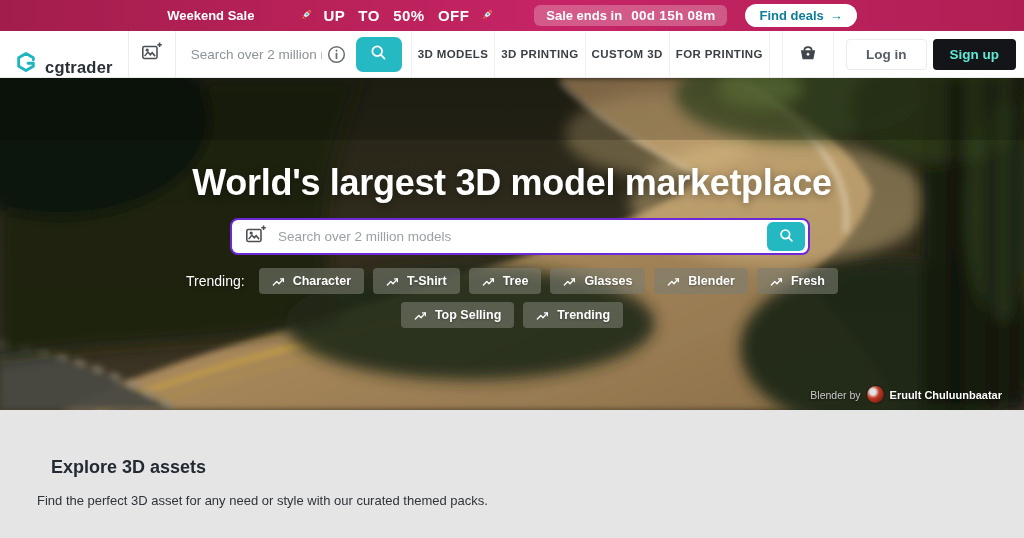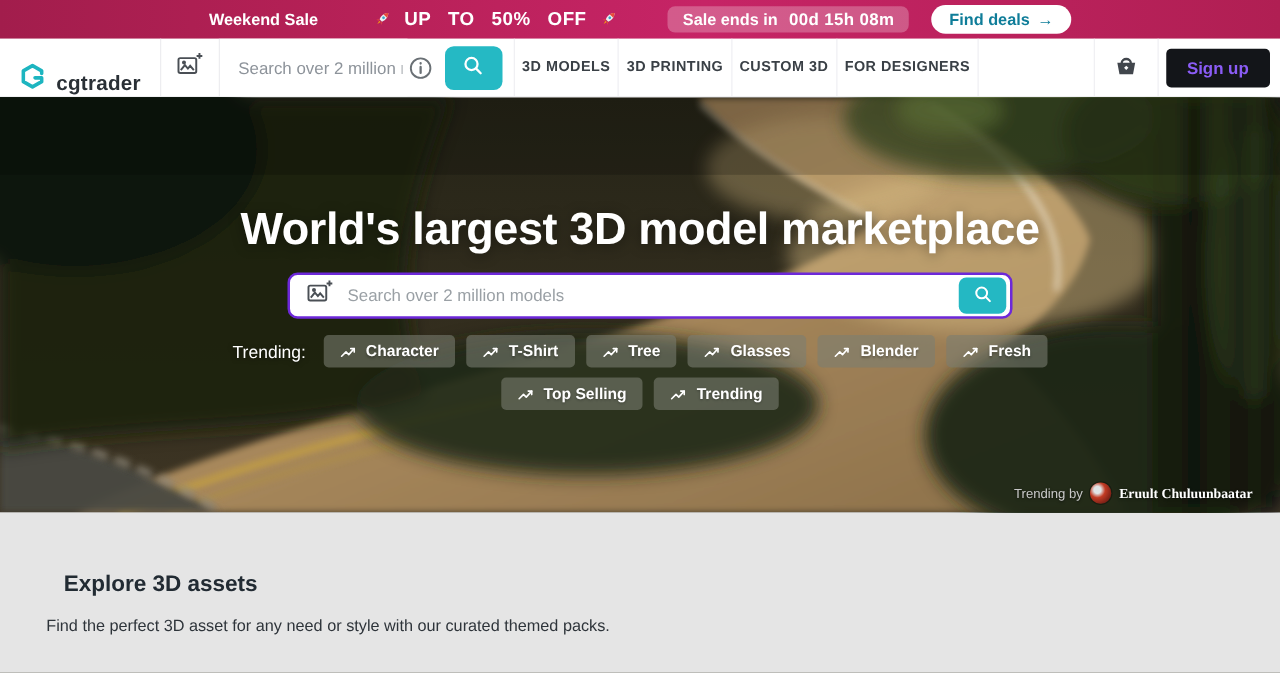--- a/index.html
+++ b/index.html
@@ -56,21 +56,21 @@
   .nv-link:last-of-type { border-right:1px solid #f0f0f3; }
   .nv-cart { width:52px; margin-left:auto; display:flex; align-items:center; justify-content:center;
     border-left:1px solid #f0f0f3; border-right:1px solid #f0f0f3; cursor:pointer; }
   .nv-login {
     align-self:center; margin-left:12px; padding:7px 19px; background:#fff;
     border:1px solid #ebebee; border-radius:4px; font-size:13.5px; font-weight:700;
     color:#565c63; cursor:pointer; font-family:"Liberation Sans",sans-serif;
   }
   .nv-signup {
     align-self:center; margin:0 8px 0 6px; padding:8px 17px; background:#131519;
-    border:none; border-radius:4px; font-size:13.5px; font-weight:700; color:#8b5cf6;
+    border:none; border-radius:4px; font-size:13.5px; font-weight:700; color:#5eead4;
     cursor:pointer; font-family:"Liberation Sans",sans-serif;
   }
 
   
   .hero { position:relative; height:332px; overflow:hidden; background:#2e2c1e; }
   .hero-bg { position:absolute; inset:0; width:100%; height:100%; }
   .hero-title {
     position:absolute; top:84px; left:0; width:100%; text-align:center;
     color:#fff; font-size:36px; font-weight:600; letter-spacing:-.3px;
     text-shadow:0 2px 10px rgba(0,0,0,.4);
@@ -105,21 +105,21 @@
   }
   .credit {
     position:absolute; right:22px; bottom:7px; display:flex; align-items:center; gap:6px;
   }
   .credit-label { color:#c9c9c9; font-size:10.5px; text-shadow:0 1px 2px rgba(0,0,0,.6); }
   .credit-avatar {
     width:17px; height:17px; border-radius:50%;
     background:radial-gradient(circle at 35% 35%, #e0e4e6 18%, #c23b24 40%, #5a1410 90%);
     box-shadow:0 0 0 1px rgba(0,0,0,.3);
   }
-  .credit-name { color:#fff; font-size:11px; font-weight:700; text-shadow:0 1px 2px rgba(0,0,0,.6);font-family:Liberation Serif, serif; }
+  .credit-name { color:#fff; font-size:11px; font-weight:700; text-shadow:0 1px 2px rgba(0,0,0,.6); }
 
   
   .explore { position:relative; height:138px; background:#e5e5e5; }
   .ex-title { position:absolute; left:51px; top:47px; font-size:18px; font-weight:700; color:#222b33; }
   .ex-sub { position:absolute; left:37px; top:83px; font-size:13px; color:#2e343a; }
   .chip {
     position:absolute; top:129px; height:34px; background:#fff;
     border:1.5px solid #e7e7ea; border-radius:8px; cursor:pointer;
   }
 </style>
@@ -195,30 +195,31 @@
       <span>
         <svg width="19" height="19" viewBox="0 0 22 22" fill="none" stroke="#fff" stroke-width="2.1" stroke-linecap="round">
           <circle cx="9.5" cy="9.5" r="5.6"></circle>
           <path d="M13.8 13.8 L18 18"></path>
         </svg>
       </span>
     </button>
     <a class="nv-link">3D MODELS</a>
     <a class="nv-link">3D PRINTING</a>
     <a class="nv-link">CUSTOM 3D</a>
-    <a class="nv-link">FOR DESIGNERS</a>
+    <a class="nv-link">FOR PRINTING</a>
     <div class="nv-cart">
       <span>
         <svg width="22" height="22" viewBox="0 0 24 24">
           <path d="M8 10.5 C8 5.5 16 5.5 16 10.5" fill="none" stroke="#41464c" stroke-width="2"></path>
           <path d="M4.2 10 H19.8 L17.9 20 H6.1 Z" fill="#41464c"></path>
           <path d="M12 12.6 l1.9 1.9 -1.9 1.9 -1.9 -1.9 Z" fill="#fff"></path>
         </svg>
       </span>
     </div>
+    <button class="nv-login">Log in</button>
     <button class="nv-signup">Sign up</button>
   </nav>
 
   <section class="hero">
     <svg class="hero-bg" viewBox="0 0 1024 322" preserveAspectRatio="none">
       <defs>
         <linearGradient id="bgg" x1="0" y1="0" x2="0" y2="1">
           <stop offset="0" stop-color="#252417"></stop>
             <stop offset="1" stop-color="#3e3524"></stop>
         </linearGradient>
@@ -350,21 +351,21 @@
       <button class="tag">
         <svg width="14" height="11" viewBox="0 0 16 12" fill="none" stroke="#fff" stroke-width="1.5" stroke-linecap="round" stroke-linejoin="round">
             <path d="M1.5 10 L5.5 6 L8 8.5 L13 3"></path>
             <path d="M9.8 3 H13 V6.2"></path>
           </svg>
         <span>Trending</span>
       </button>
     </div>
 
     <div class="credit">
-      <span class="credit-label">Trending by</span>
+      <span class="credit-label">Blender by</span>
       <span class="credit-avatar"></span>
       <span class="credit-name">Eruult Chuluunbaatar</span>
     </div>
   </section>
 
   <section class="explore">
     <h2 class="ex-title">Explore 3D assets</h2>
     <p class="ex-sub">Find the perfect 3D asset for any need or style with our curated themed packs.</p>
     <div class="chip" style="left:111px;width:70px"></div>
     <div class="chip" style="left:192px;width:66px"></div>

